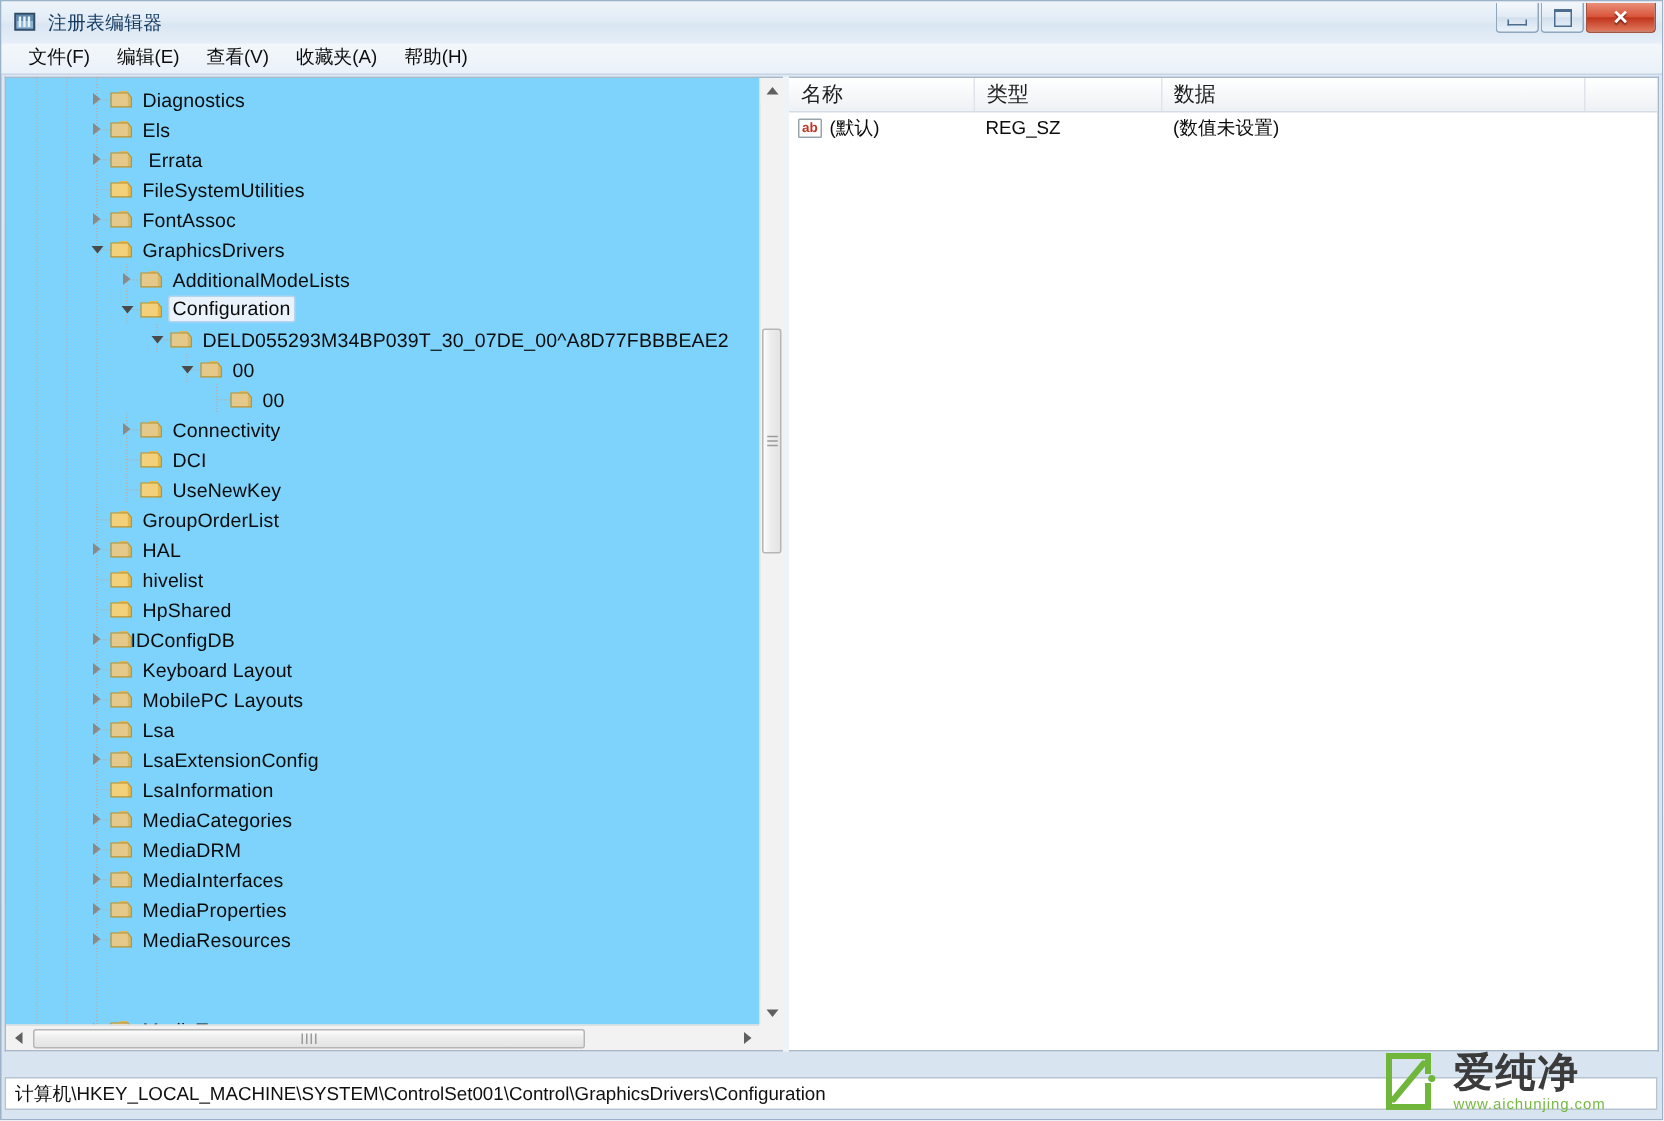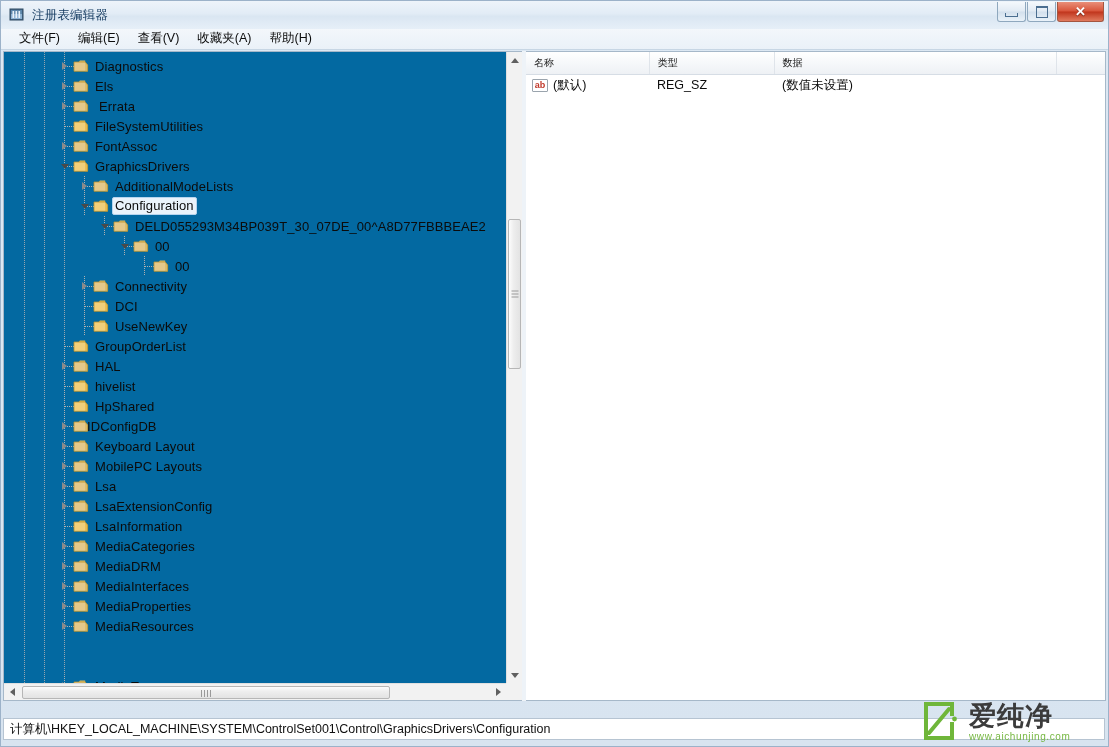--- a/index.html
+++ b/index.html
@@ -159,21 +159,21 @@
     overflow: hidden;
   }
 
   
   .tree-scroll {
     position: absolute;
     left: 0; top: 0;
     width: 503px;
     height: 632px;
     overflow: hidden;
-    background: #0369a1;
+    background: #7dd3fc;
   }
   .tree-inner {
     position: relative;
     padding-top: 1px;
   }
   .guide {
     position: absolute;
     top: 0;
     width: 1px;
     height: 640px;
@@ -315,21 +315,21 @@
   
   .lv-header {
     position: relative;
     height: 22px;
     background: linear-gradient(to bottom, #ffffff 0%, #f6f8fa 50%, #eef1f5 100%);
     border-bottom: 1px solid #d6dde5;
     display: flex;
   }
   .lv-col {
     position: relative;
-    font-size: 10px;
+    font-size: 14px;
     color: #1c1c1c;
     display: flex;
     align-items: center;
     padding-left: 8px;
     box-sizing: border-box;
     border-right: 1px solid #dfe4ea;
     cursor: default;
   }
   .lv-row {
     position: relative;

